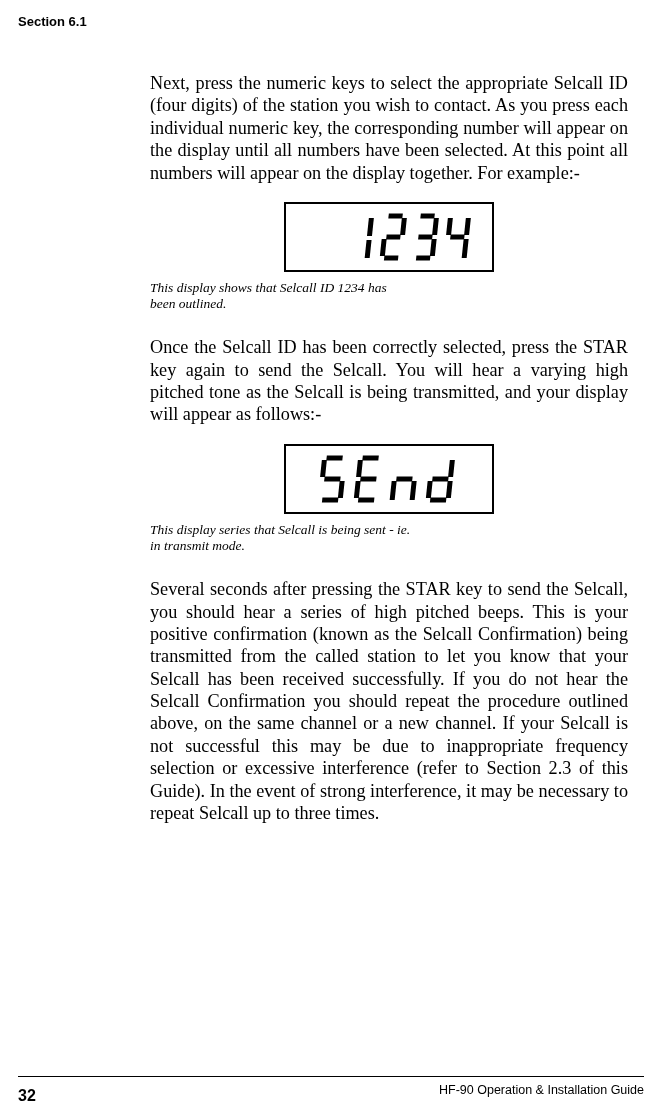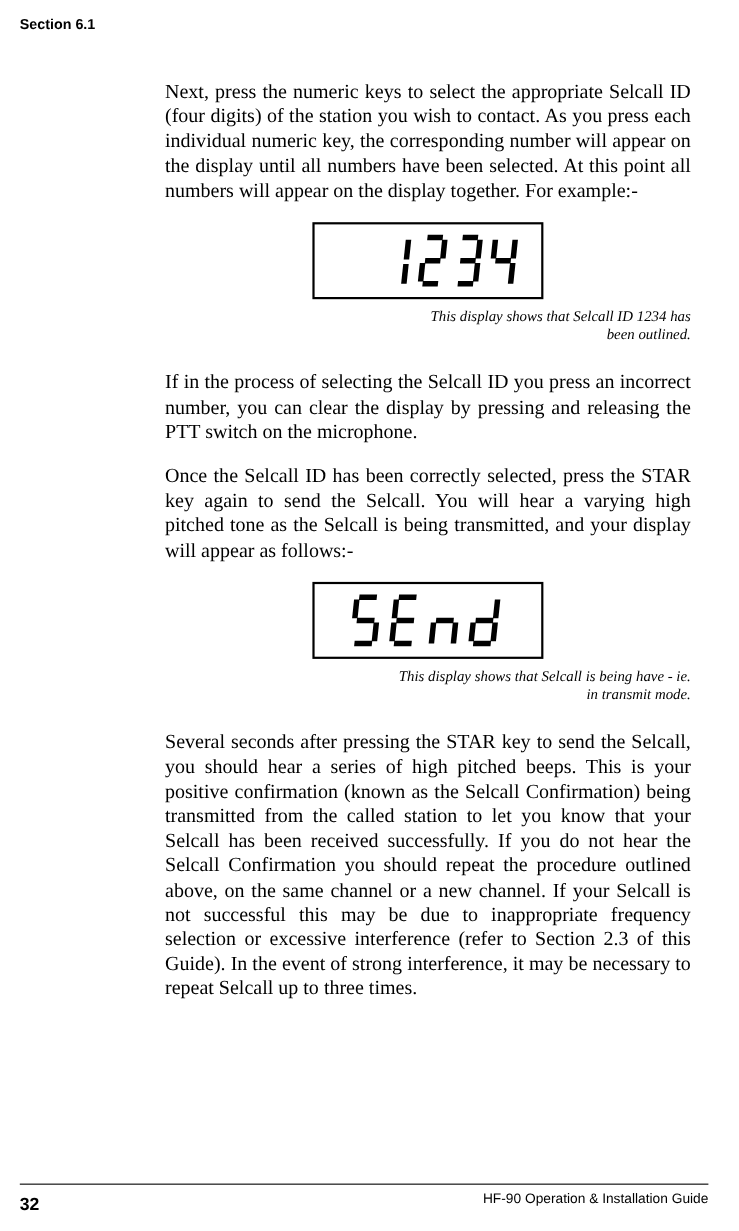--- a/index.html
+++ b/index.html
@@ -42,21 +42,21 @@
       margin: 10px auto 8px auto;
       display: flex;
       align-items: center;
       justify-content: flex-end;
       padding-right: 16px;
       background: #fff;
     }
     .caption {
       font-style: italic;
       font-size: 13.5px;
-      text-align: right;
+      text-align: left;
       line-height: 1.2;
       margin-bottom: 24px;
     }
     .seg-svg {
       display: block;
     }
     .footer-line {
       position: absolute;
       bottom: 42px;
       left: 18px;
@@ -121,21 +121,20 @@
         </g>
       </g>
     </svg>
   </div>
 
   <div class="caption">
     <span>This display shows that Selcall ID 1234 has</span><br>
     <span>been outlined.</span>
   </div>
 
-  <p class="para">If in the process of selecting the Selcall ID you press an incorrect number, you can clear the display by pressing and releasing the PTT switch on the microphone.</p>
 
   <p class="para">Once the Selcall ID has been correctly selected, press the STAR key again to send the Selcall.  You will hear a varying high pitched tone as the Selcall is being transmitted, and your display will appear as follows:-</p>
 
   <div class="display-box" style="justify-content:center;padding-right:0;">
     <svg class="seg-svg" width="150" height="50" viewBox="0 0 150 50">
       <g stroke="#000" stroke-width="5" stroke-linecap="butt" fill="none" transform="skewX(-6)">
 
         <g transform="translate(10,2)">
           <line x1="3" y1="2" x2="19" y2="2"></line>
           <line x1="1" y1="4" x2="1" y2="21"></line>
@@ -163,21 +162,21 @@
           <line x1="3" y1="23" x2="19" y2="23"></line>
           <line x1="1" y1="25" x2="1" y2="42"></line>
           <line x1="21" y1="25" x2="21" y2="42"></line>
           <line x1="3" y1="44" x2="19" y2="44"></line>
         </g>
       </g>
     </svg>
   </div>
 
   <div class="caption">
-    <span>This display shows that Selcall is being have - ie.</span><br>
+    <span>This display series that Selcall is being sent - ie.</span><br>
     <span>in transmit mode.</span>
   </div>
 
   <p class="para">Several seconds after pressing the STAR key to send the Selcall, you should hear a series of high pitched beeps.  This is your positive confirmation (known as the Selcall Confirmation) being transmitted from the called station to let you know that your Selcall has been received successfully.  If you do not hear the Selcall Confirmation you should repeat the procedure outlined above, on the same channel or a new channel.  If your Selcall is not successful this may be due to inappropriate frequency selection or excessive interference (refer to Section 2.3 of this Guide).  In the event of strong interference, it may be necessary to repeat Selcall up to three times.</p>
 
 </div>
 
 <div class="footer-line"></div>
 <div class="page-num">32</div>
 <div class="footer-text">HF-90 Operation &amp; Installation Guide</div>

